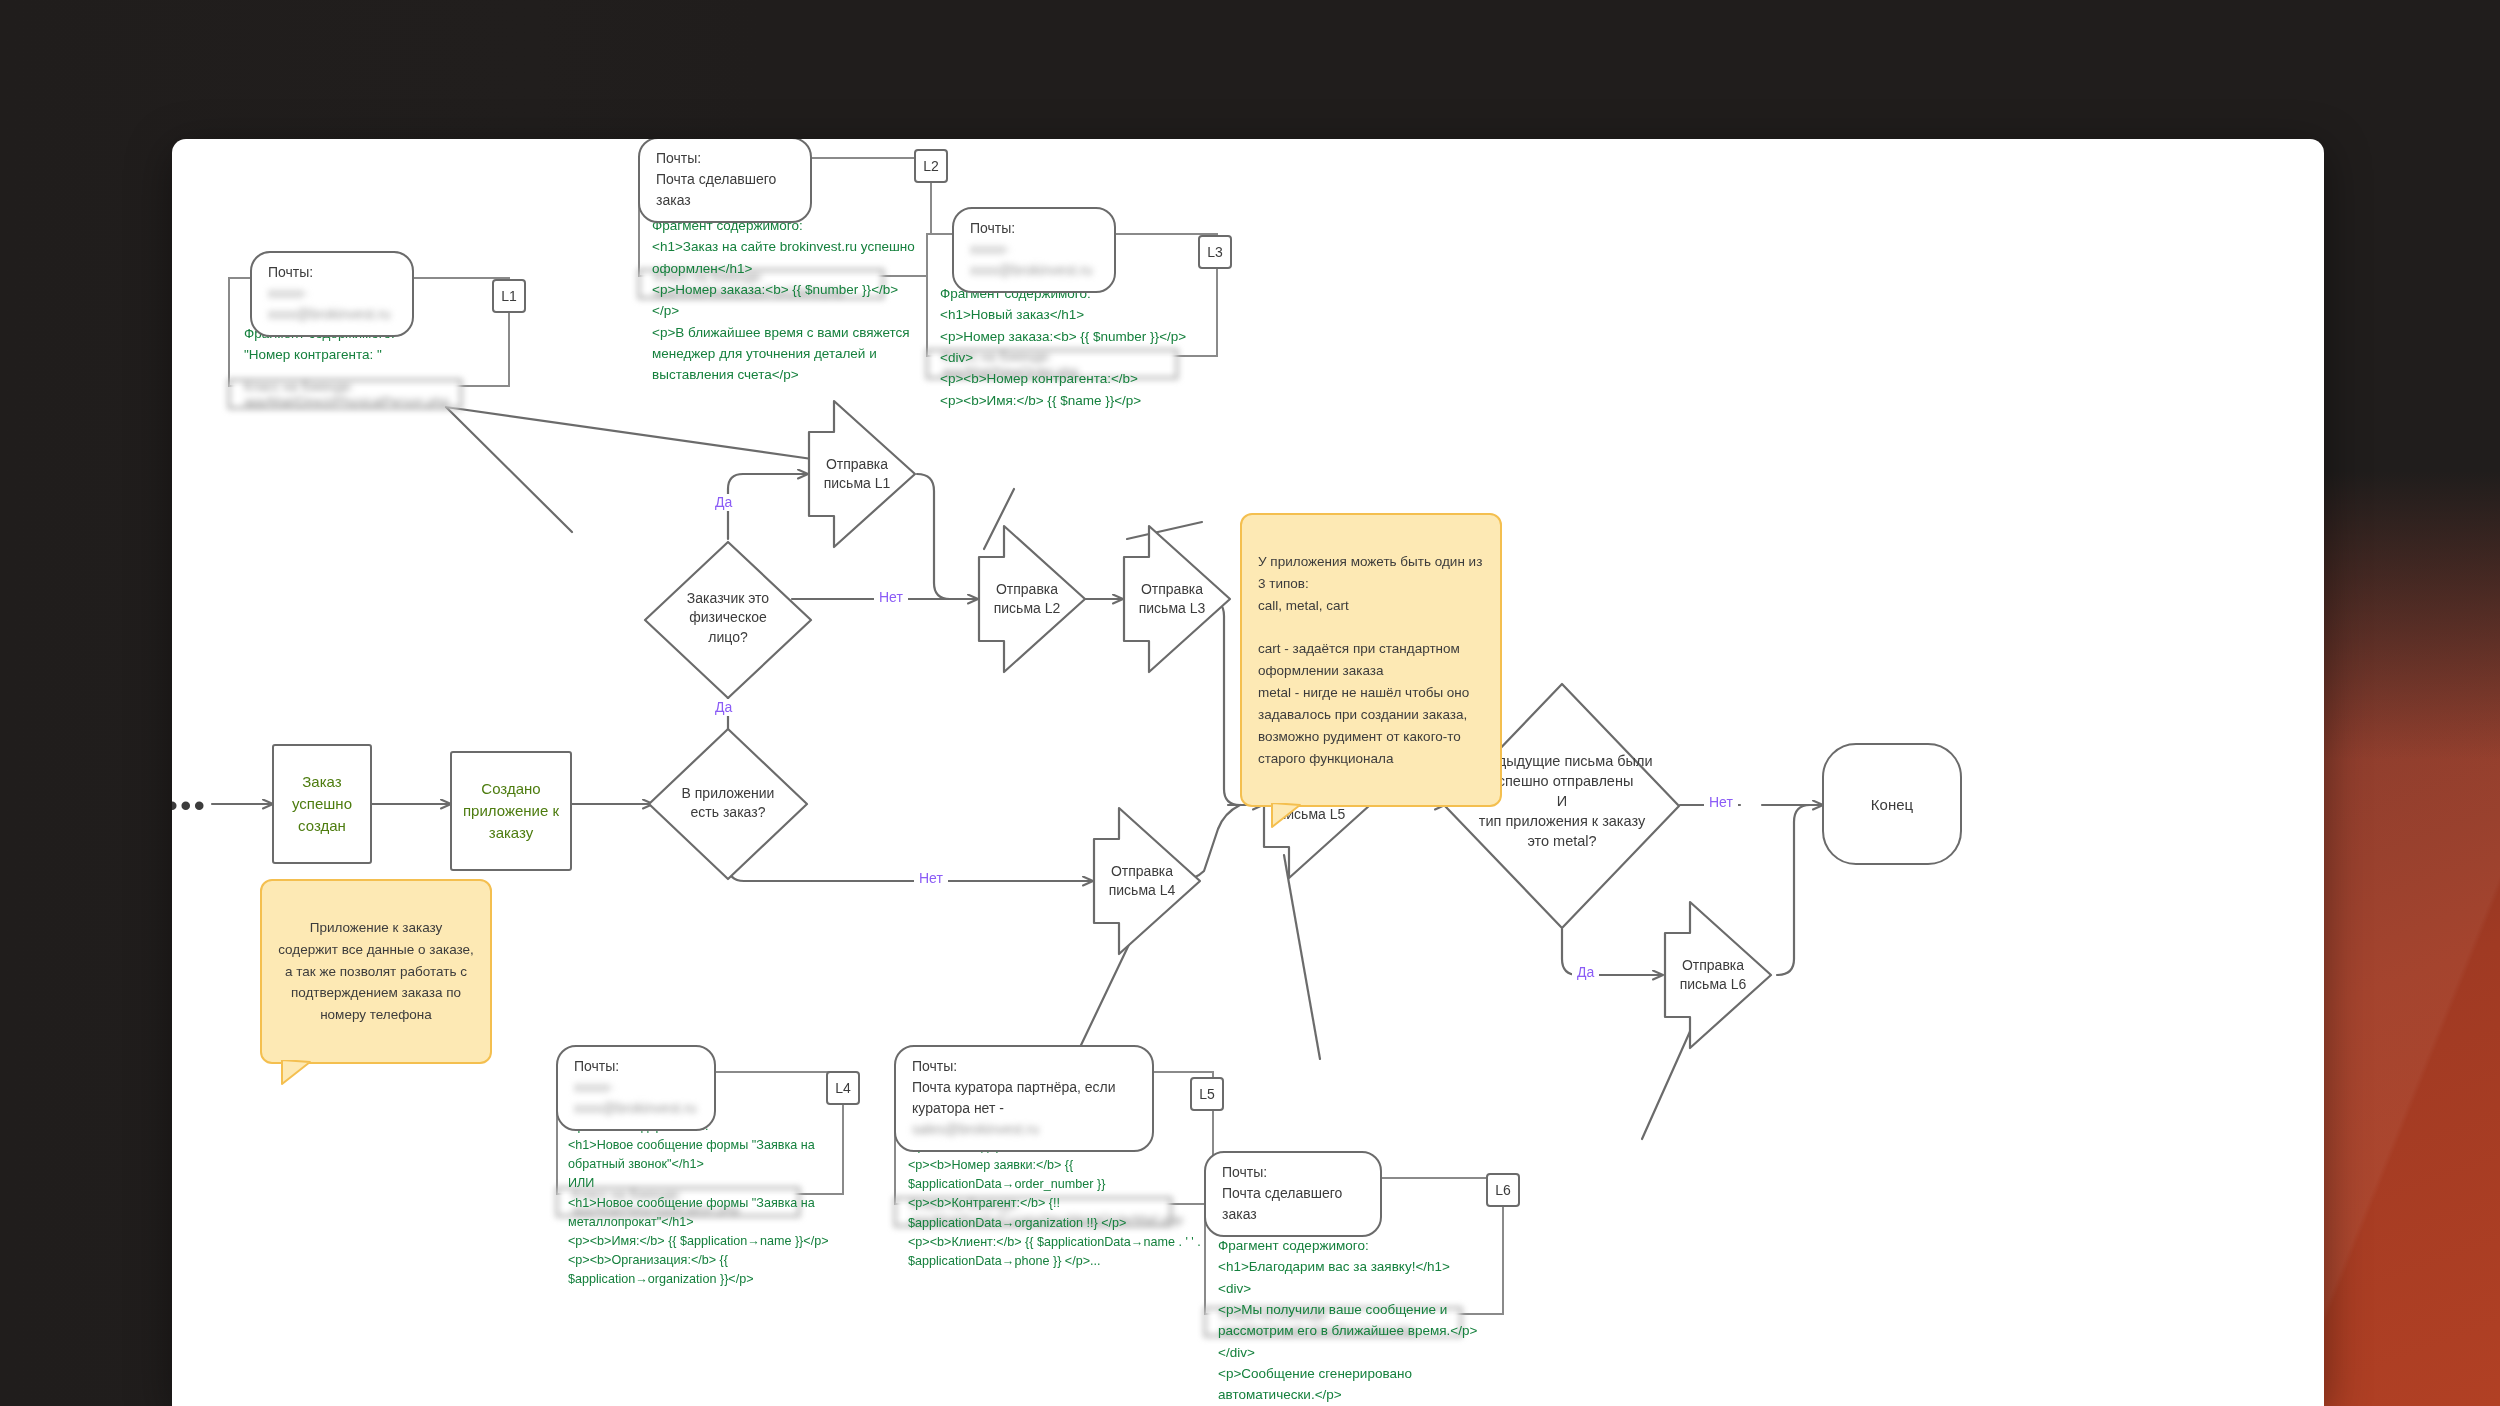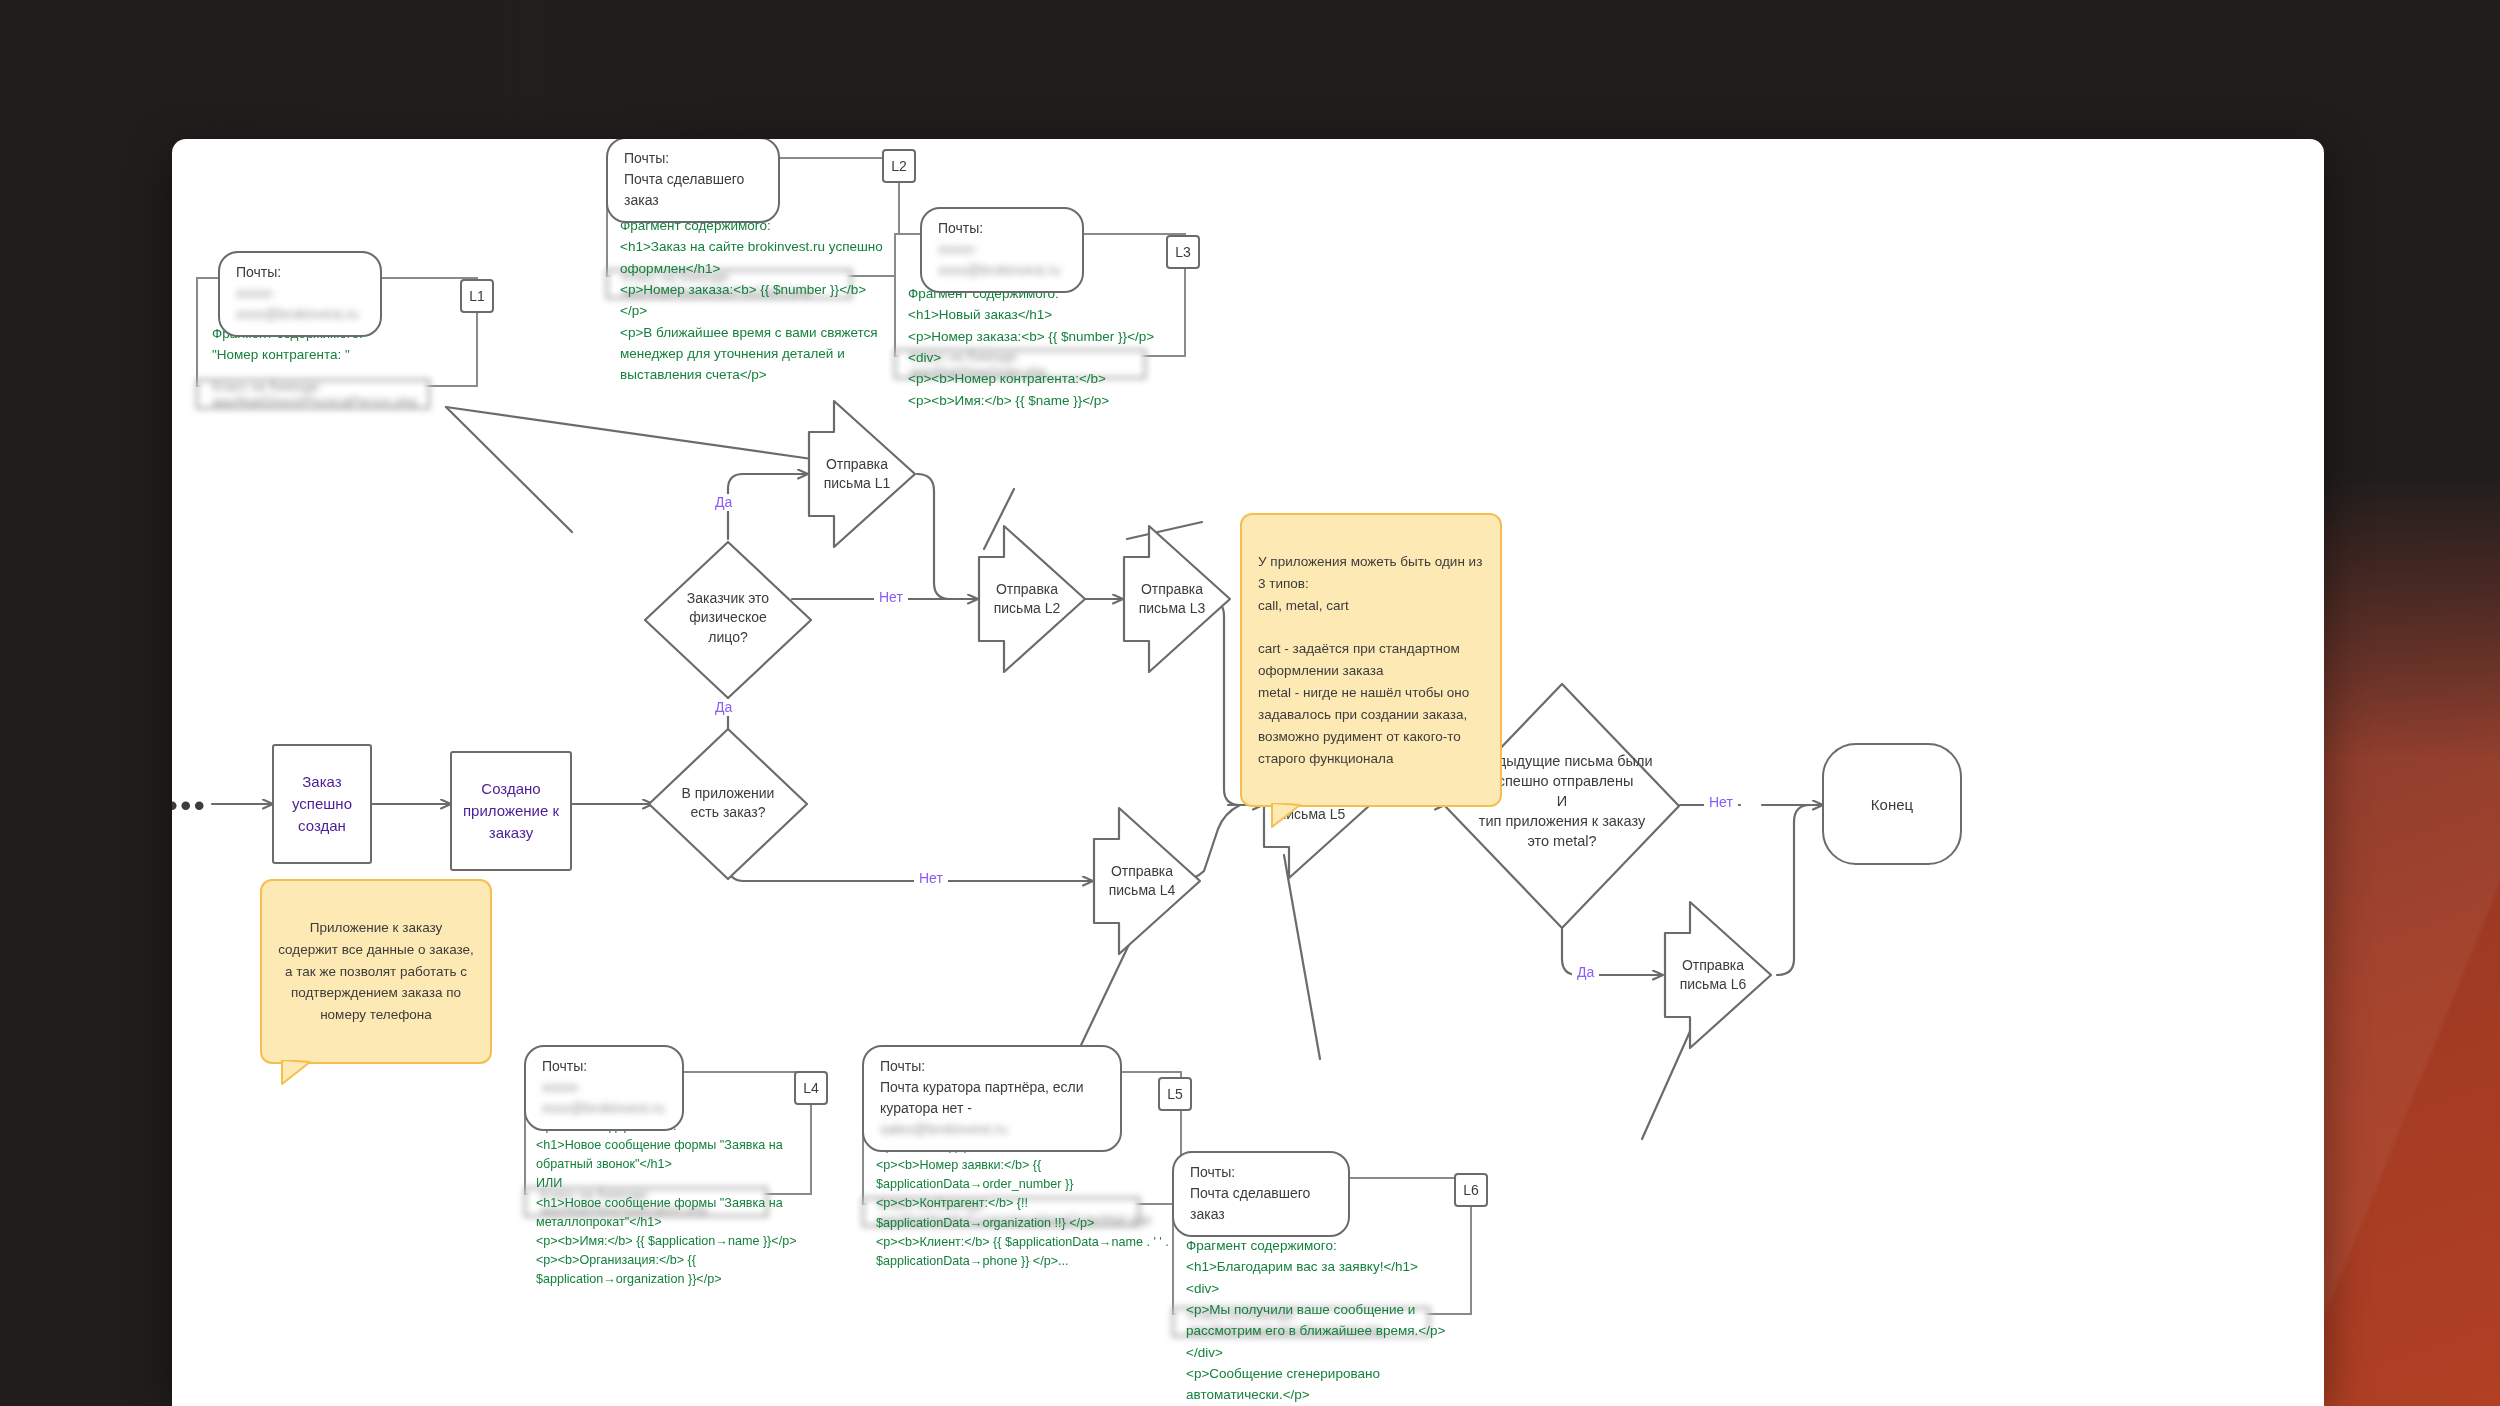--- a/index.html
+++ b/index.html
@@ -58,21 +58,21 @@
   }
 
   
   .proc-box {
     position: absolute;
     border: 2px solid #6b6b6b;
     border-radius: 3px;
     background: #fff;
     display: flex; align-items: center; justify-content: center;
     text-align: center;
-    color: #4c1d95;
+    color: #4d7c0f;
     font-size: 15px;
     line-height: 1.45;
     padding: 6px 10px;
   }
   .round-box {
     position: absolute;
     border: 2px solid #6b6b6b;
     border-radius: 34px;
     background: #fff;
     display: flex; align-items: center; justify-content: center;
@@ -85,21 +85,21 @@
   #ellipsis-marker {
     position: absolute;
     color: #3c3c3c;
     font-size: 30px;
     letter-spacing: 3px;
     line-height: 1;
     font-weight: 700;
   }
 
   
-  .mail-card { position: absolute; }
+  .mail-card { position: absolute; margin-left: 32px; }
   .mail-card .card-body {
     position: absolute; left: 0; top: 26px;
     width: 100%; height: calc(100% - 26px - 22px);
     border: 2px solid #8a8a8a;
     background: #fff;
   }
   .mail-card .card-head {
     position: absolute; left: 0; top: 0;
     border: 2px solid #6b6b6b;
     border-radius: 20px;

